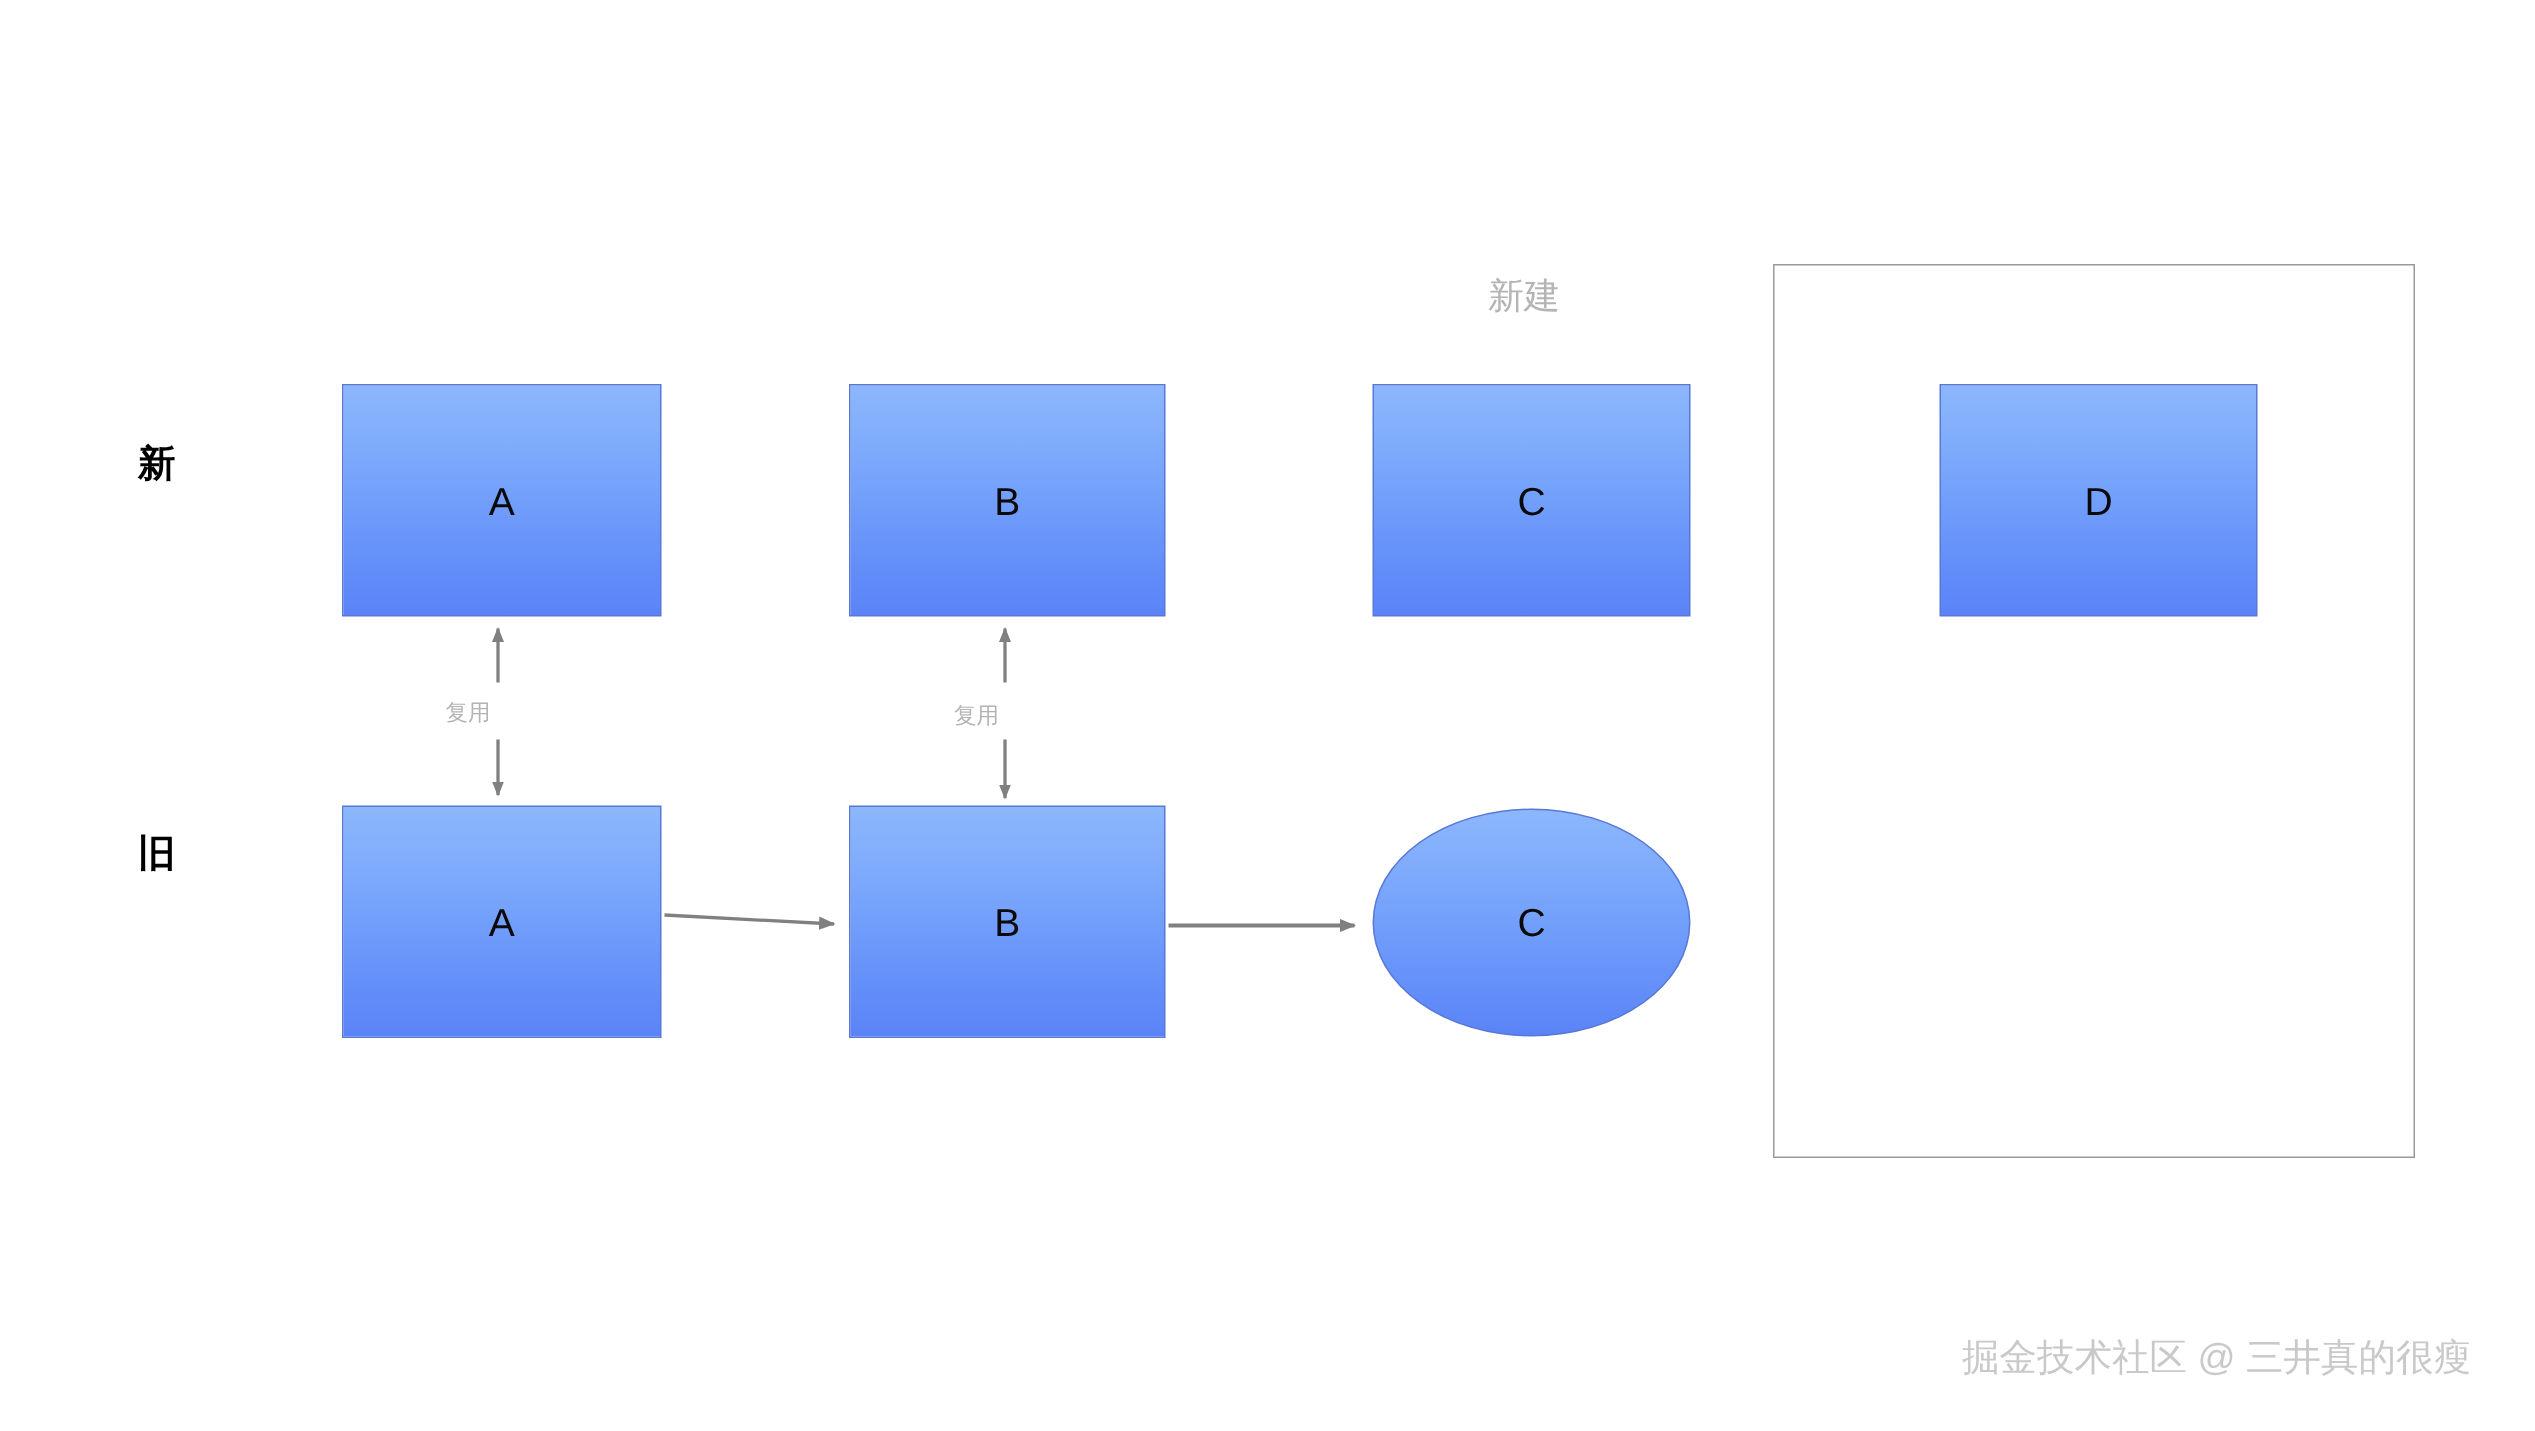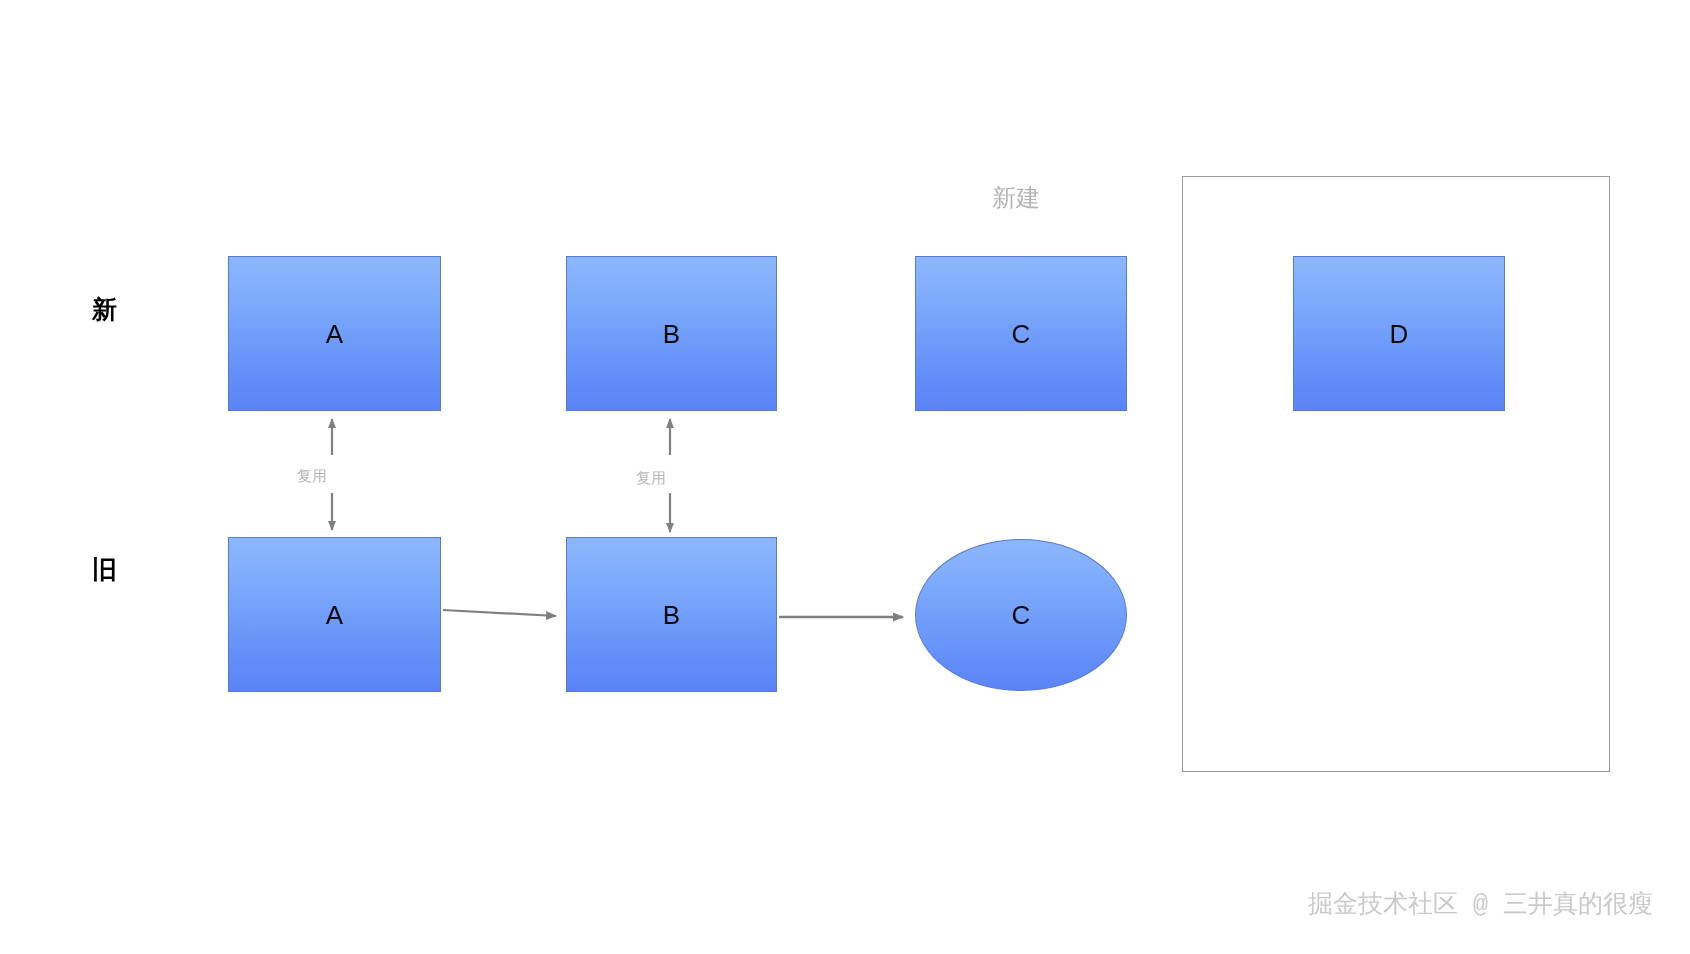--- a/index.html
+++ b/index.html
@@ -151,15 +151,15 @@
   <div class="node-box" id="node-old-a" style="left: 228px; top: 537px; width: 213px; height: 155px;">
     <span class="node-label">A</span>
   </div>
   <div class="node-box" id="node-old-b" style="left: 566px; top: 537px; width: 211px; height: 155px;">
     <span class="node-label">B</span>
   </div>
   <div class="node-ellipse" id="node-old-c" style="left: 915px; top: 539px; width: 212px; height: 152px;">
     <span class="node-label">C</span>
   </div>
 
-  <div class="watermark" style="left:1308px; top:893px;font-family:Liberation Mono, monospace;">掘金技术社区 @ 三井真的很瘦</div>
+  <div class="watermark" style="left:1308px; top:893px;">掘金技术社区 @ 三井真的很瘦</div>
 
 </div>
 
 </body></html>

